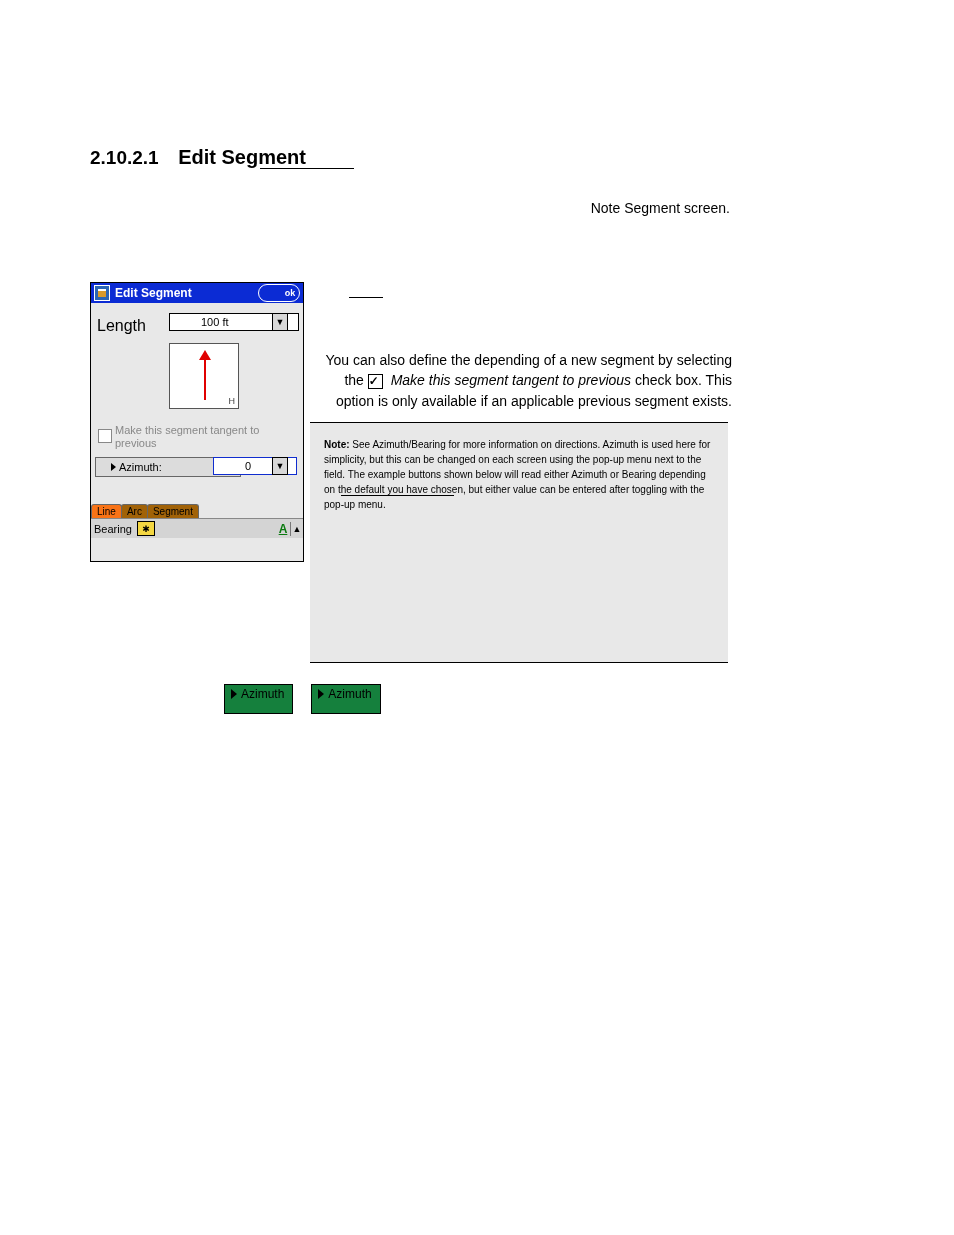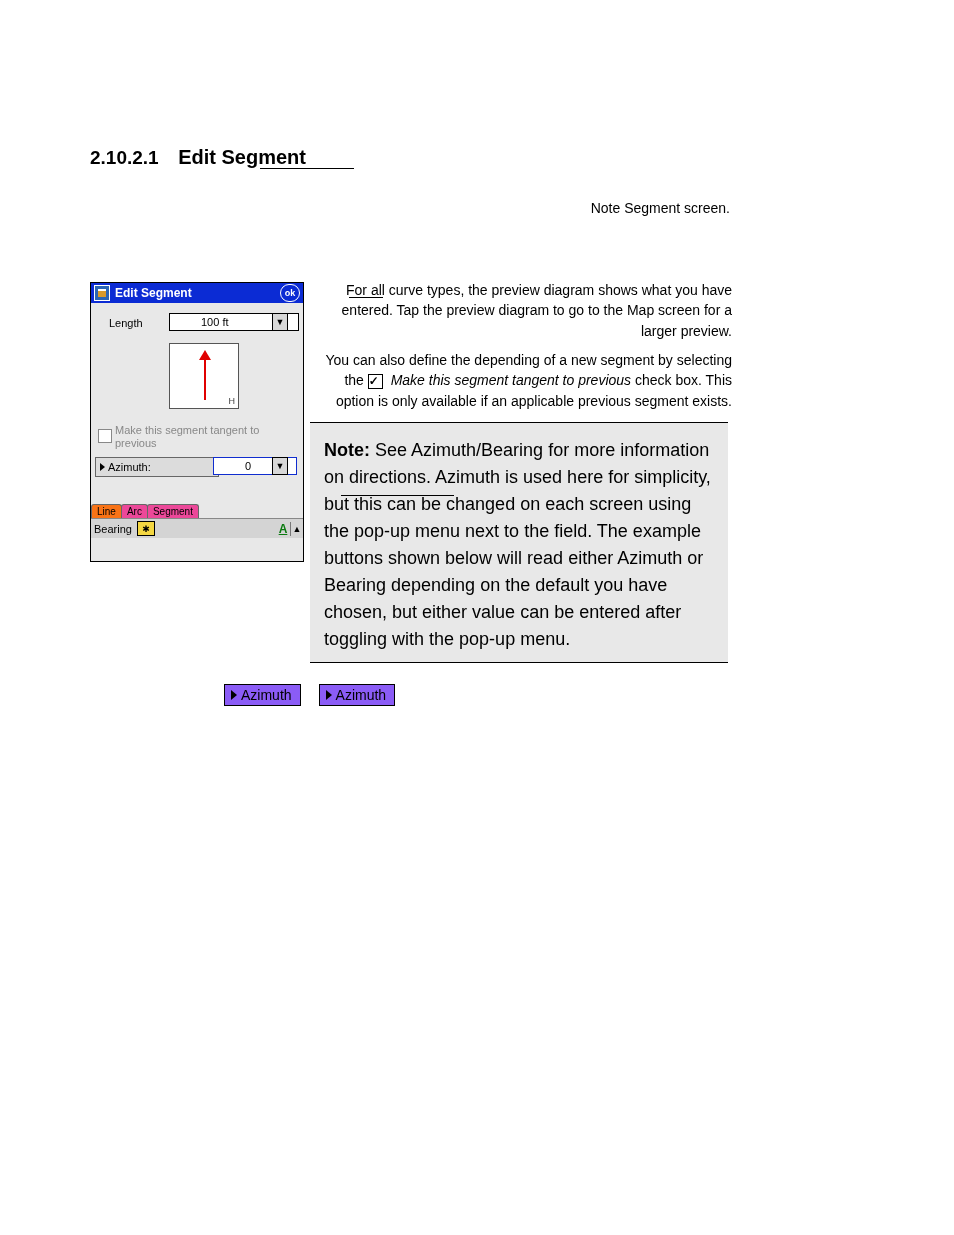--- a/index.html
+++ b/index.html
@@ -4,85 +4,80 @@
 <style>
   html,body{margin:0;padding:0;background:#fff;font-family:Verdana,Arial,sans-serif;color:#000;}
   .page{width:954px;height:1235px;position:relative;margin:0 auto;background:#fff;}
   .body-text{position:absolute;font-size:14px;line-height:1.45;text-align:right;}
   .section-num{color:#000;}
   .section-title{font-weight:bold;font-size:20px;}
   .rule1{position:absolute;left:260px;top:168px;width:94px;border-top:1px solid #000;}
   .rule2{position:absolute;left:349px;top:297px;width:34px;border-top:1px solid #000;}
   .rule3{position:absolute;left:341px;top:495px;width:113px;border-top:1px solid #000;}
   .note-box{position:absolute;left:310px;top:422px;width:418px;height:239px;background:#e8e8e8;border-top:1px solid #000;border-bottom:1px solid #000;padding:0;}
-  .note-inner{padding:14px 14px 0 14px;font-size:18px;line-height:1.5;}
+  .note-inner{padding:14px 14px 0 14px;font-size:10px;line-height:1.5;}
   .note-label{font-weight:bold;}
 
   
   .win{position:absolute;left:90px;top:282px;width:212px;height:278px;border:1px solid #000;background:#e8e8e8;font-family:Tahoma,Verdana,sans-serif;font-size:11px;}
   .titlebar{height:20px;background:#0b2bd4;color:#fff;display:flex;align-items:center;padding:0 3px;gap:5px;}
   .titlebar .app-icon{width:14px;height:14px;background:#2a65b5;border:1px solid #fff;display:flex;align-items:center;justify-content:center;}
   .titlebar .title{font-weight:bold;flex:1;font-size:12px;}
-  .titlebar .okbtn{width:18px;height:16px;border:1px solid #fff;border-radius:9px;display:flex;align-items:center;justify-content:center;font-size:9px;font-weight:bold;}
+  .titlebar .okbtn{width:18px;height:16px;border:1px solid #fff;border-radius:9px;display:flex;align-items:center;justify-content:center;font-size:9px;font-weight:bold;padding-left:22px;}
   .win-body{position:relative;height:235px;}
-  .lbl-length{position:absolute;left:18px;top:14px;font-size:11px;}
+  .lbl-length{position:absolute;left:6px;top:14px;font-size:16px;}
   .field{position:absolute;background:#fff;border:1px solid #000;height:16px;display:flex;align-items:center;padding-left:28px;}
   .field input{border:0;outline:0;font-size:11px;width:100%;padding:0 3px;font-family:inherit;background:transparent;}
   .dropdown-btn{width:14px;height:16px;border:1px solid #000;background:#d8d8d8;display:flex;align-items:center;justify-content:center;font-size:9px;}
   .length-field{left:78px;top:10px;width:100px;}
   .length-dd{position:absolute;left:181px;top:10px;}
   .preview{position:absolute;left:78px;top:40px;width:68px;height:64px;background:#fff;border:1px solid #555;}
   .arrow-line{position:absolute;left:34px;top:12px;width:2px;height:44px;background:#e00000;}
   .arrow-head{position:absolute;left:29px;top:6px;width:0;height:0;border-left:6px solid transparent;border-right:6px solid transparent;border-bottom:10px solid #e00000;}
   .h-label{position:absolute;right:3px;bottom:2px;font-size:9px;color:#444;}
   .chk{position:absolute;left:7px;top:126px;width:12px;height:12px;border:1px solid #888;background:#fff;}
   .chk-label{position:absolute;left:24px;top:121px;font-size:11px;color:#888;line-height:13px;}
-  .az-btn{position:absolute;left:4px;top:154px;height:18px;width:114px;border:1px solid #666;background:#dcdcdc;display:flex;align-items:center;padding:0 4px;font-size:11px;}
+  .az-btn{position:absolute;left:4px;top:154px;height:18px;width:114px;border:1px solid #666;background:#dcdcdc;display:flex;align-items:center;padding:0 15px;font-size:11px;}
   .tri{width:0;height:0;border-top:4px solid transparent;border-bottom:4px solid transparent;border-left:5px solid #000;margin-right:3px;}
   .az-field{position:absolute;left:122px;top:154px;width:54px;height:16px;background:#fff;border:1.5px solid #102dcf;}
   .az-dd{position:absolute;left:181px;top:154px;}
 
   .tabs{position:absolute;left:0;bottom:20px;height:17px;width:100%;display:flex;align-items:flex-end;background:#e8e8e8;}
-  .tab{border:1px solid #666;border-bottom:none;background:#ec4899;padding:1px 5px;font-size:10px;margin-right:-1px;border-radius:3px 3px 0 0;}
+  .tab{border:1px solid #666;border-bottom:none;background:#a16207;padding:1px 5px;font-size:10px;margin-right:-1px;border-radius:3px 3px 0 0;}
   .tab.sel{background:#f97316;}
   .bottombar{position:absolute;left:0;bottom:0;height:19px;width:100%;background:#d4d4d4;border-top:1px solid #888;display:flex;align-items:center;font-size:11px;}
   .bottombar .cancel{padding:0 3px;}
   .sip{width:16px;height:13px;background:#f4d742;border:1px solid #000;margin-left:2px;display:flex;align-items:center;justify-content:center;font-size:9px;}
   .bottombar .spacer{flex:1;}
   .a-icon{width:14px;height:14px;display:flex;align-items:center;justify-content:center;font-weight:bold;color:#0a7a10;font-size:12px;text-decoration:underline;}
   .up-caret{width:12px;height:14px;border-left:1px solid #777;display:flex;align-items:center;justify-content:center;font-size:9px;}
 
   
   .inline-chk{display:inline-block;width:13px;height:13px;border:1px solid #000;position:relative;vertical-align:middle;margin-right:4px;}
   .inline-chk:after{content:"✓";position:absolute;left:0;top:-2px;font-size:12px;font-weight:bold;}
 
   
   .ex-buttons{position:absolute;left:224px;top:684px;display:flex;gap:18px;}
-  .ex-btn{border:1px solid #000;padding:2px 8px 2px 6px;font-size:14px;display:flex;align-items:center;background:#8b5cf6;}
+  .ex-btn{border:1px solid #000;padding:2px 8px 12px 6px;font-size:12px;display:flex;align-items:center;background:#15803d;}
   .ex-btn .tri{border-left:6px solid #000;border-top:5px solid transparent;border-bottom:5px solid transparent;margin-right:4px;}
 </style>
 </head>
 <body>
 
 <div class="page">
 
   <div class="body-text" style="left:90px;top:143px;">
     <span class="section-num" style="font-size:19px;font-weight:bold;">2.10.2.1</span>
     &nbsp;&nbsp;&nbsp;
     <span class="section-title">Edit Segment</span>
   </div>
   <div class="rule1"></div>
 
   <div class="body-text" style="left:90px;top:198px;width:640px;">Note Segment screen.</div>
 
-  <div class="body-text" style="left:312px;top:280px;width:420px;">
-    <span>For all curve types, the preview diagram shows what you have entered. Tap the preview diagram to go to the </span>
-    <span style="">Map</span>
-    <span> screen for a larger preview.</span>
-  </div>
   <div class="rule2"></div>
 
   <div class="body-text" style="left:312px;top:350px;width:420px;">
     <span>You can also define the depending of a new segment by selecting the </span>
     <span class="inline-chk"></span>
     <span style="font-style:italic;">Make this segment tangent to previous</span>
     <span> check box. This option is only available if an applicable previous segment exists.</span>
   </div>
 
   <div class="note-box">

